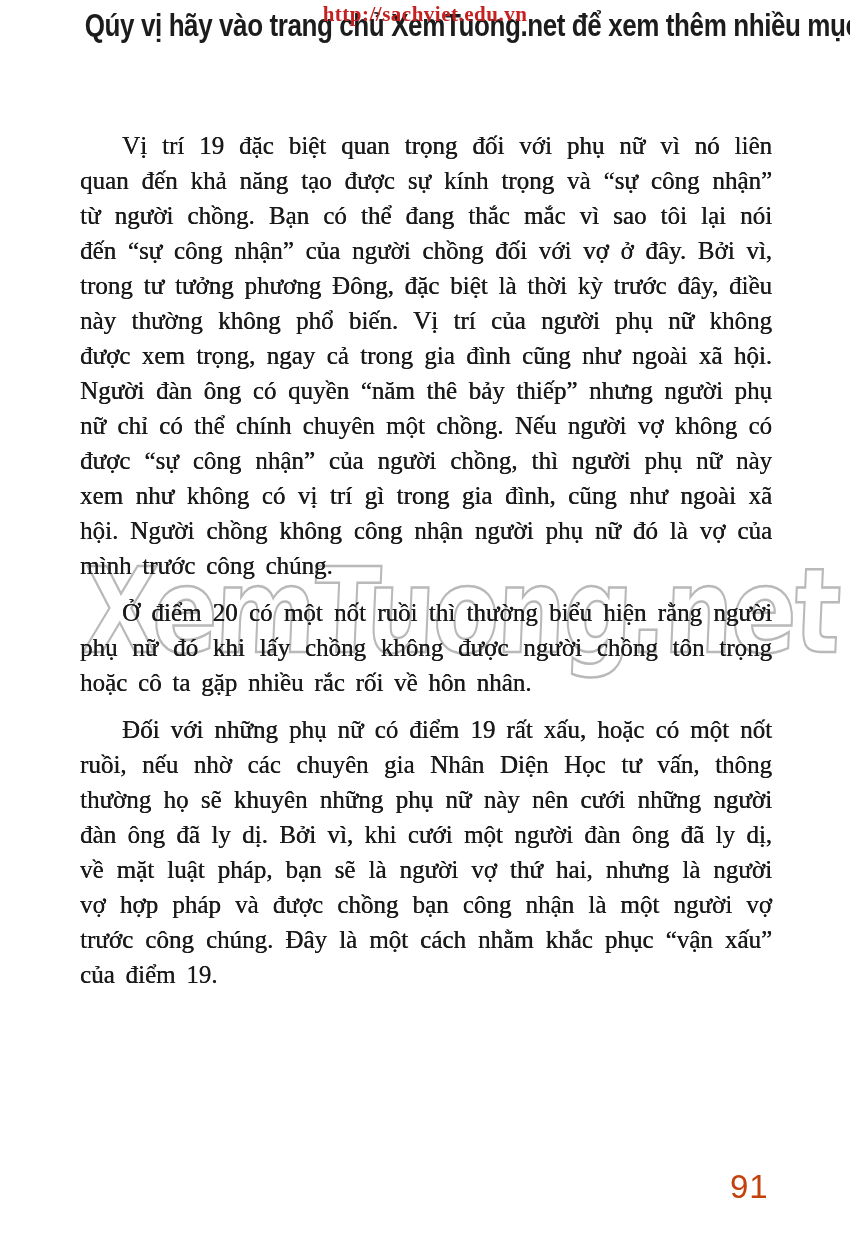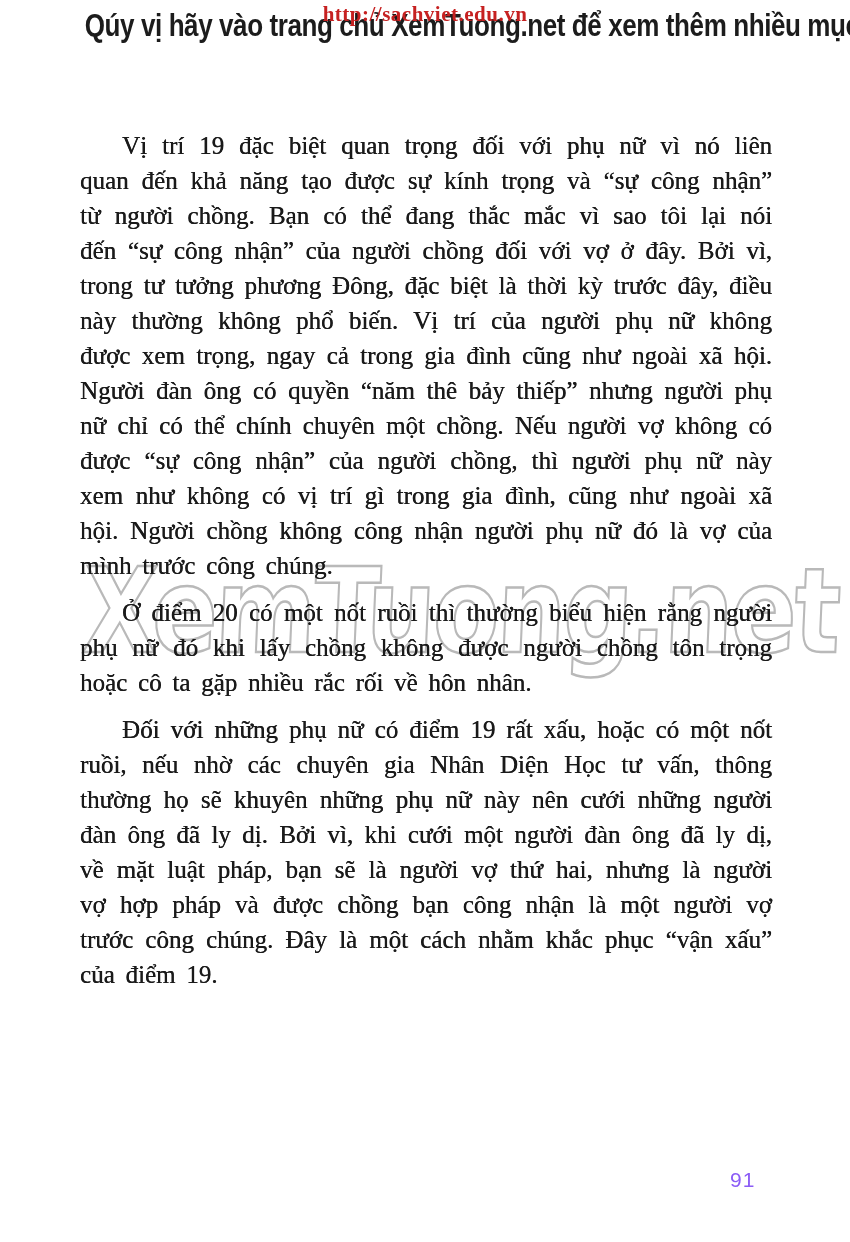--- a/index.html
+++ b/index.html
@@ -98,22 +98,22 @@
   .page-body p + p {
     margin-top: 12px;
   }
 
   .page-number {
     position: absolute;
     top: 1168px;
     left: 730px;
     z-index: 2;
     font-family: "Liberation Sans", sans-serif;
-    font-size: 21px;
-    color: #8b5cf6;
+    font-size: 33px;
+    color: #c2410c;
     letter-spacing: 1px;
   }
 </style>
 </head>
 <body>
 
 <div class="page">
 
   <div class="banner">
     <span class="banner-inner">Qúy vị hãy vào trang chủ XemTuong.net để xem thêm nhiều mục hay khác</span>

